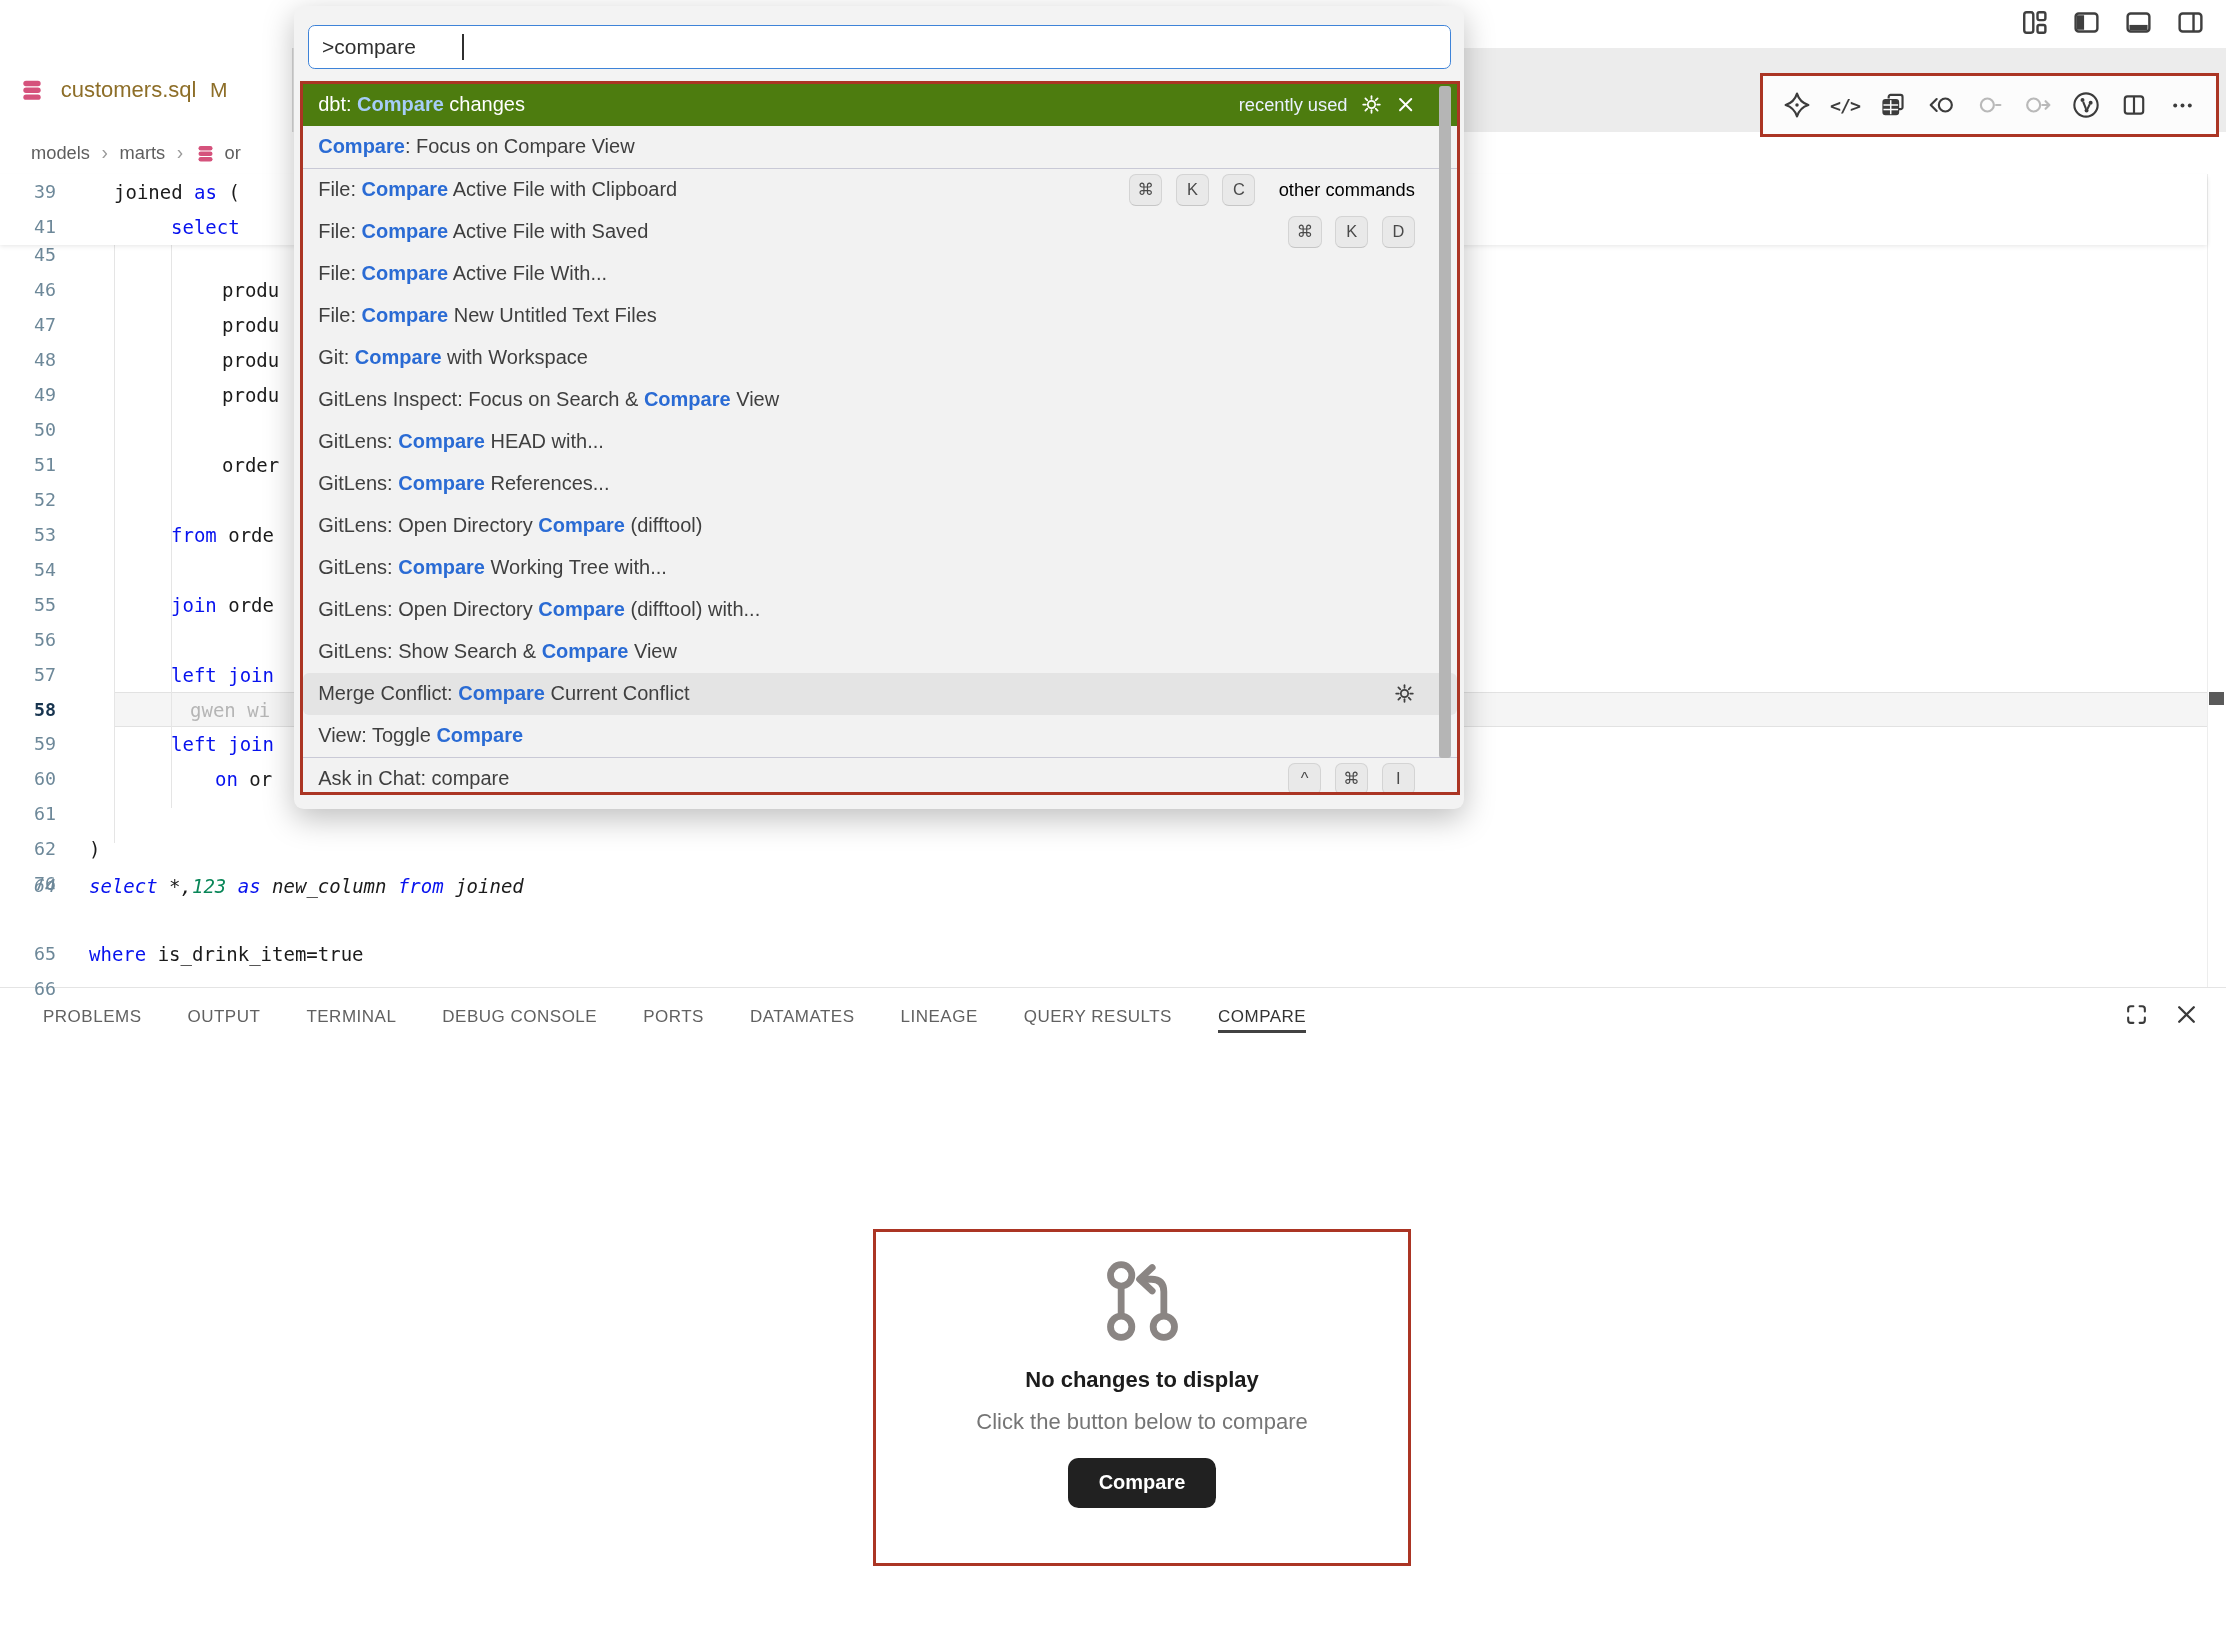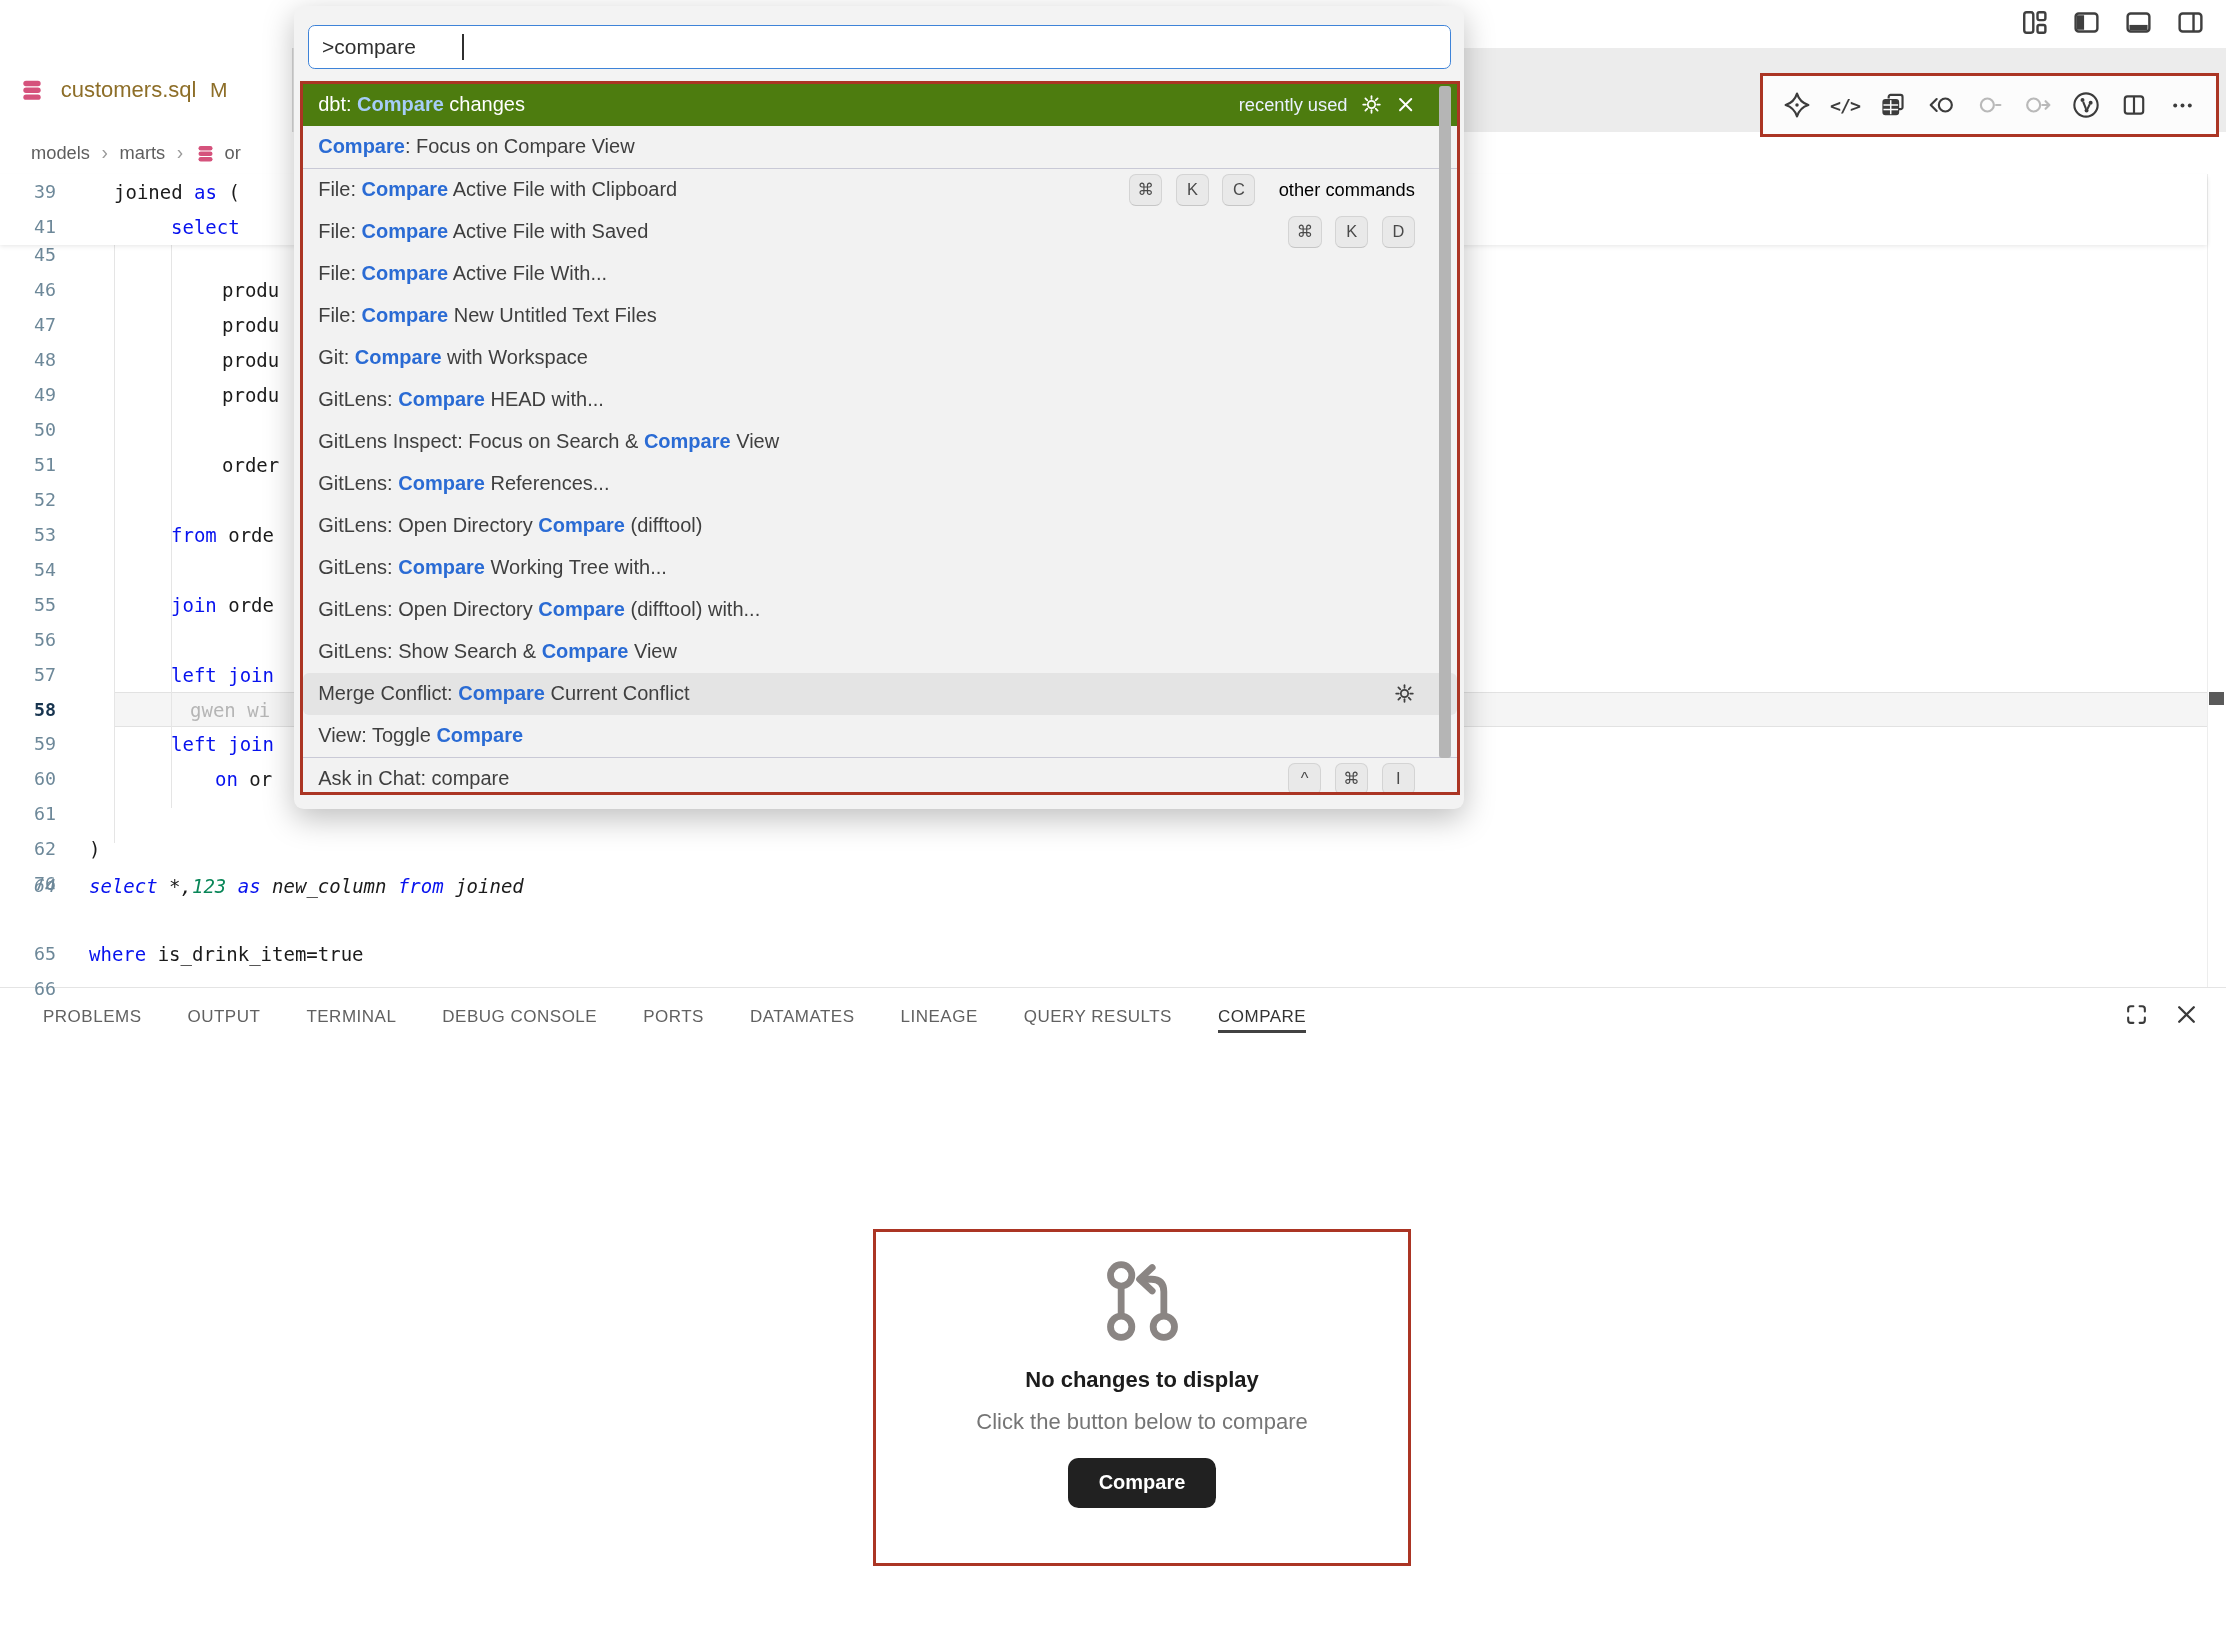--- a/index.html
+++ b/index.html
@@ -353,25 +353,25 @@
           </div>
           <div class="prow">
             <span><span>File: </span><b class="phl">Compare</b><span> New Untitled Text Files</span></span>
             <span class="pright"></span>
           </div>
           <div class="prow">
             <span><span>Git: </span><b class="phl">Compare</b><span> with Workspace</span></span>
             <span class="pright"></span>
           </div>
           <div class="prow">
+            <span><span>GitLens Inspect: Focus on Search &amp; </span><b class="phl">Compare</b><span> View</span></span>
+            <span class="pright"></span>
+          </div>
+          <div class="prow">
             <span><span>GitLens: </span><b class="phl">Compare</b><span> HEAD with...</span></span>
-            <span class="pright"></span>
-          </div>
-          <div class="prow">
-            <span><span>GitLens Inspect: Focus on Search &amp; </span><b class="phl">Compare</b><span> View</span></span>
             <span class="pright"></span>
           </div>
           <div class="prow">
             <span><span>GitLens: </span><b class="phl">Compare</b><span> References...</span></span>
             <span class="pright"></span>
           </div>
           <div class="prow">
             <span><span>GitLens: Open Directory </span><b class="phl">Compare</b><span> (difftool)</span></span>
             <span class="pright"></span>
           </div>

